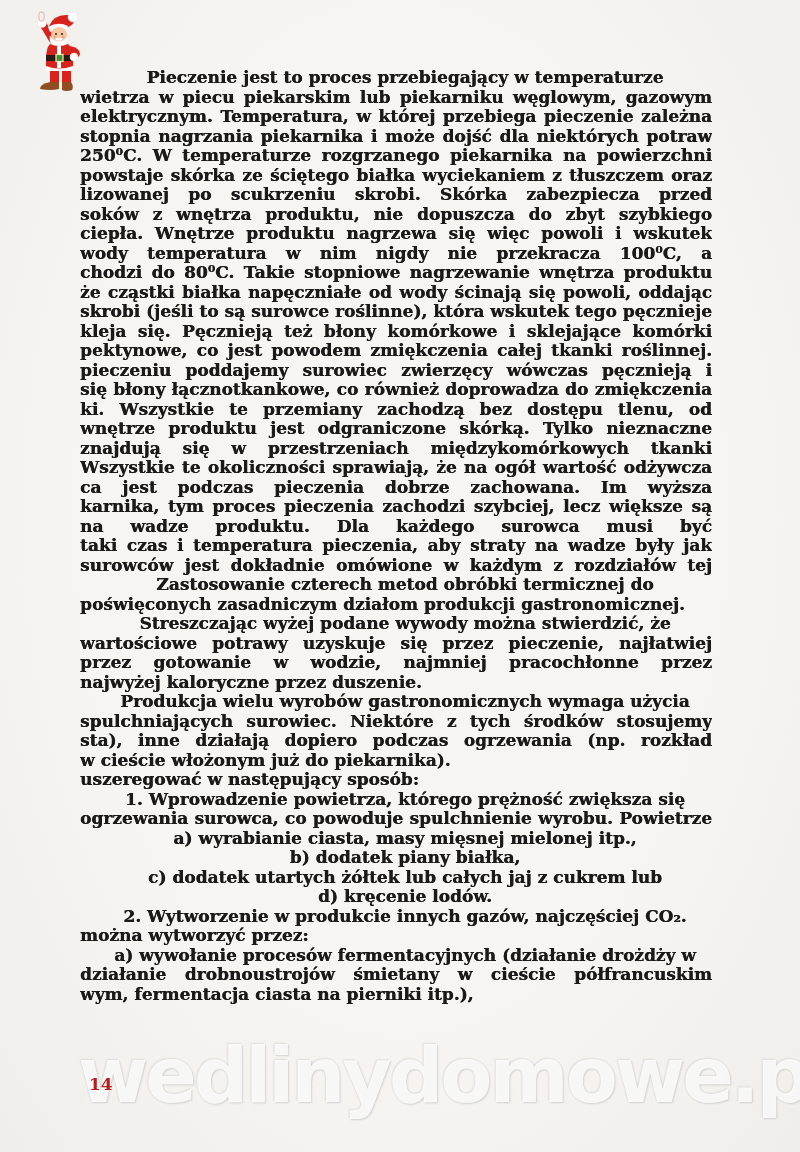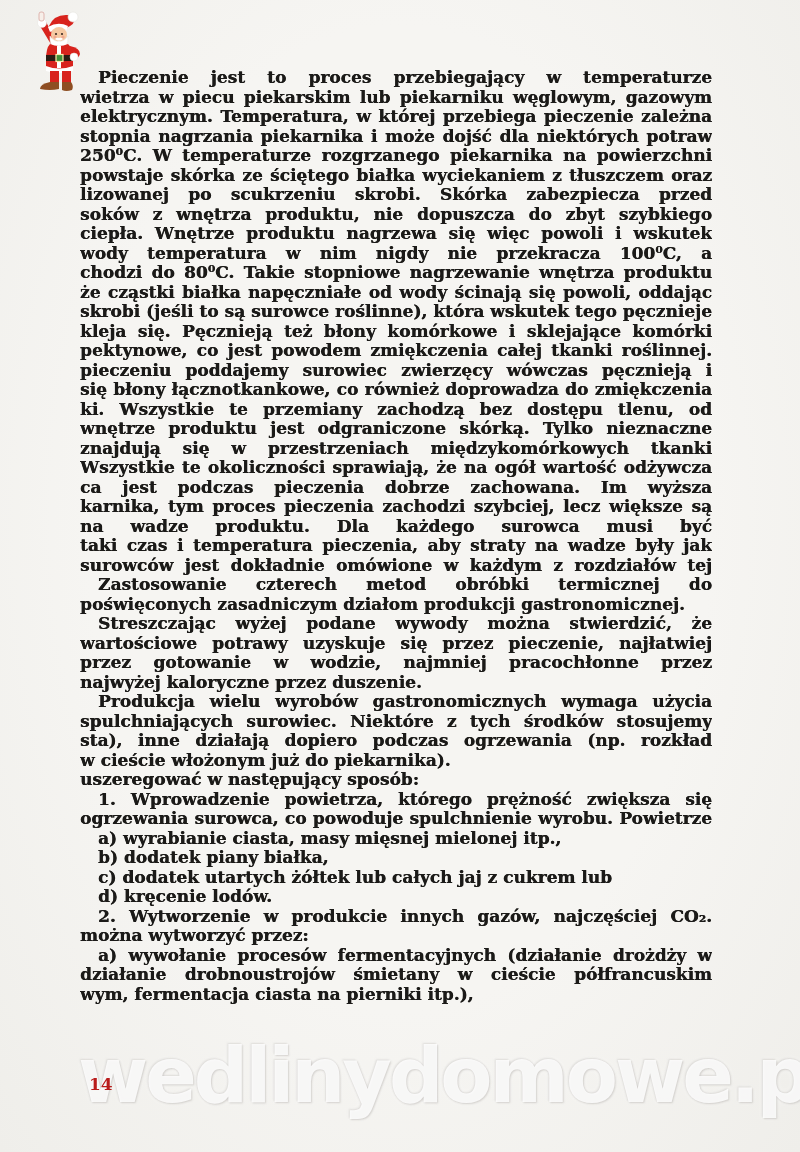--- a/index.html
+++ b/index.html
@@ -40,20 +40,21 @@
     line-height: 19.5px;
     white-space: normal;
     overflow: hidden;
   }
   .line.just {
     text-align: justify;
     text-align-last: justify;
   }
   .line.ind {
     padding-left: 18px;
+    text-align: center;
   }
   .page-number {
     position: absolute;
     left: 89px;
     top: 1074px;
     font-size: 17px;
     font-weight: bold;
     color: #b91c1c;
     z-index: 3;
   }

